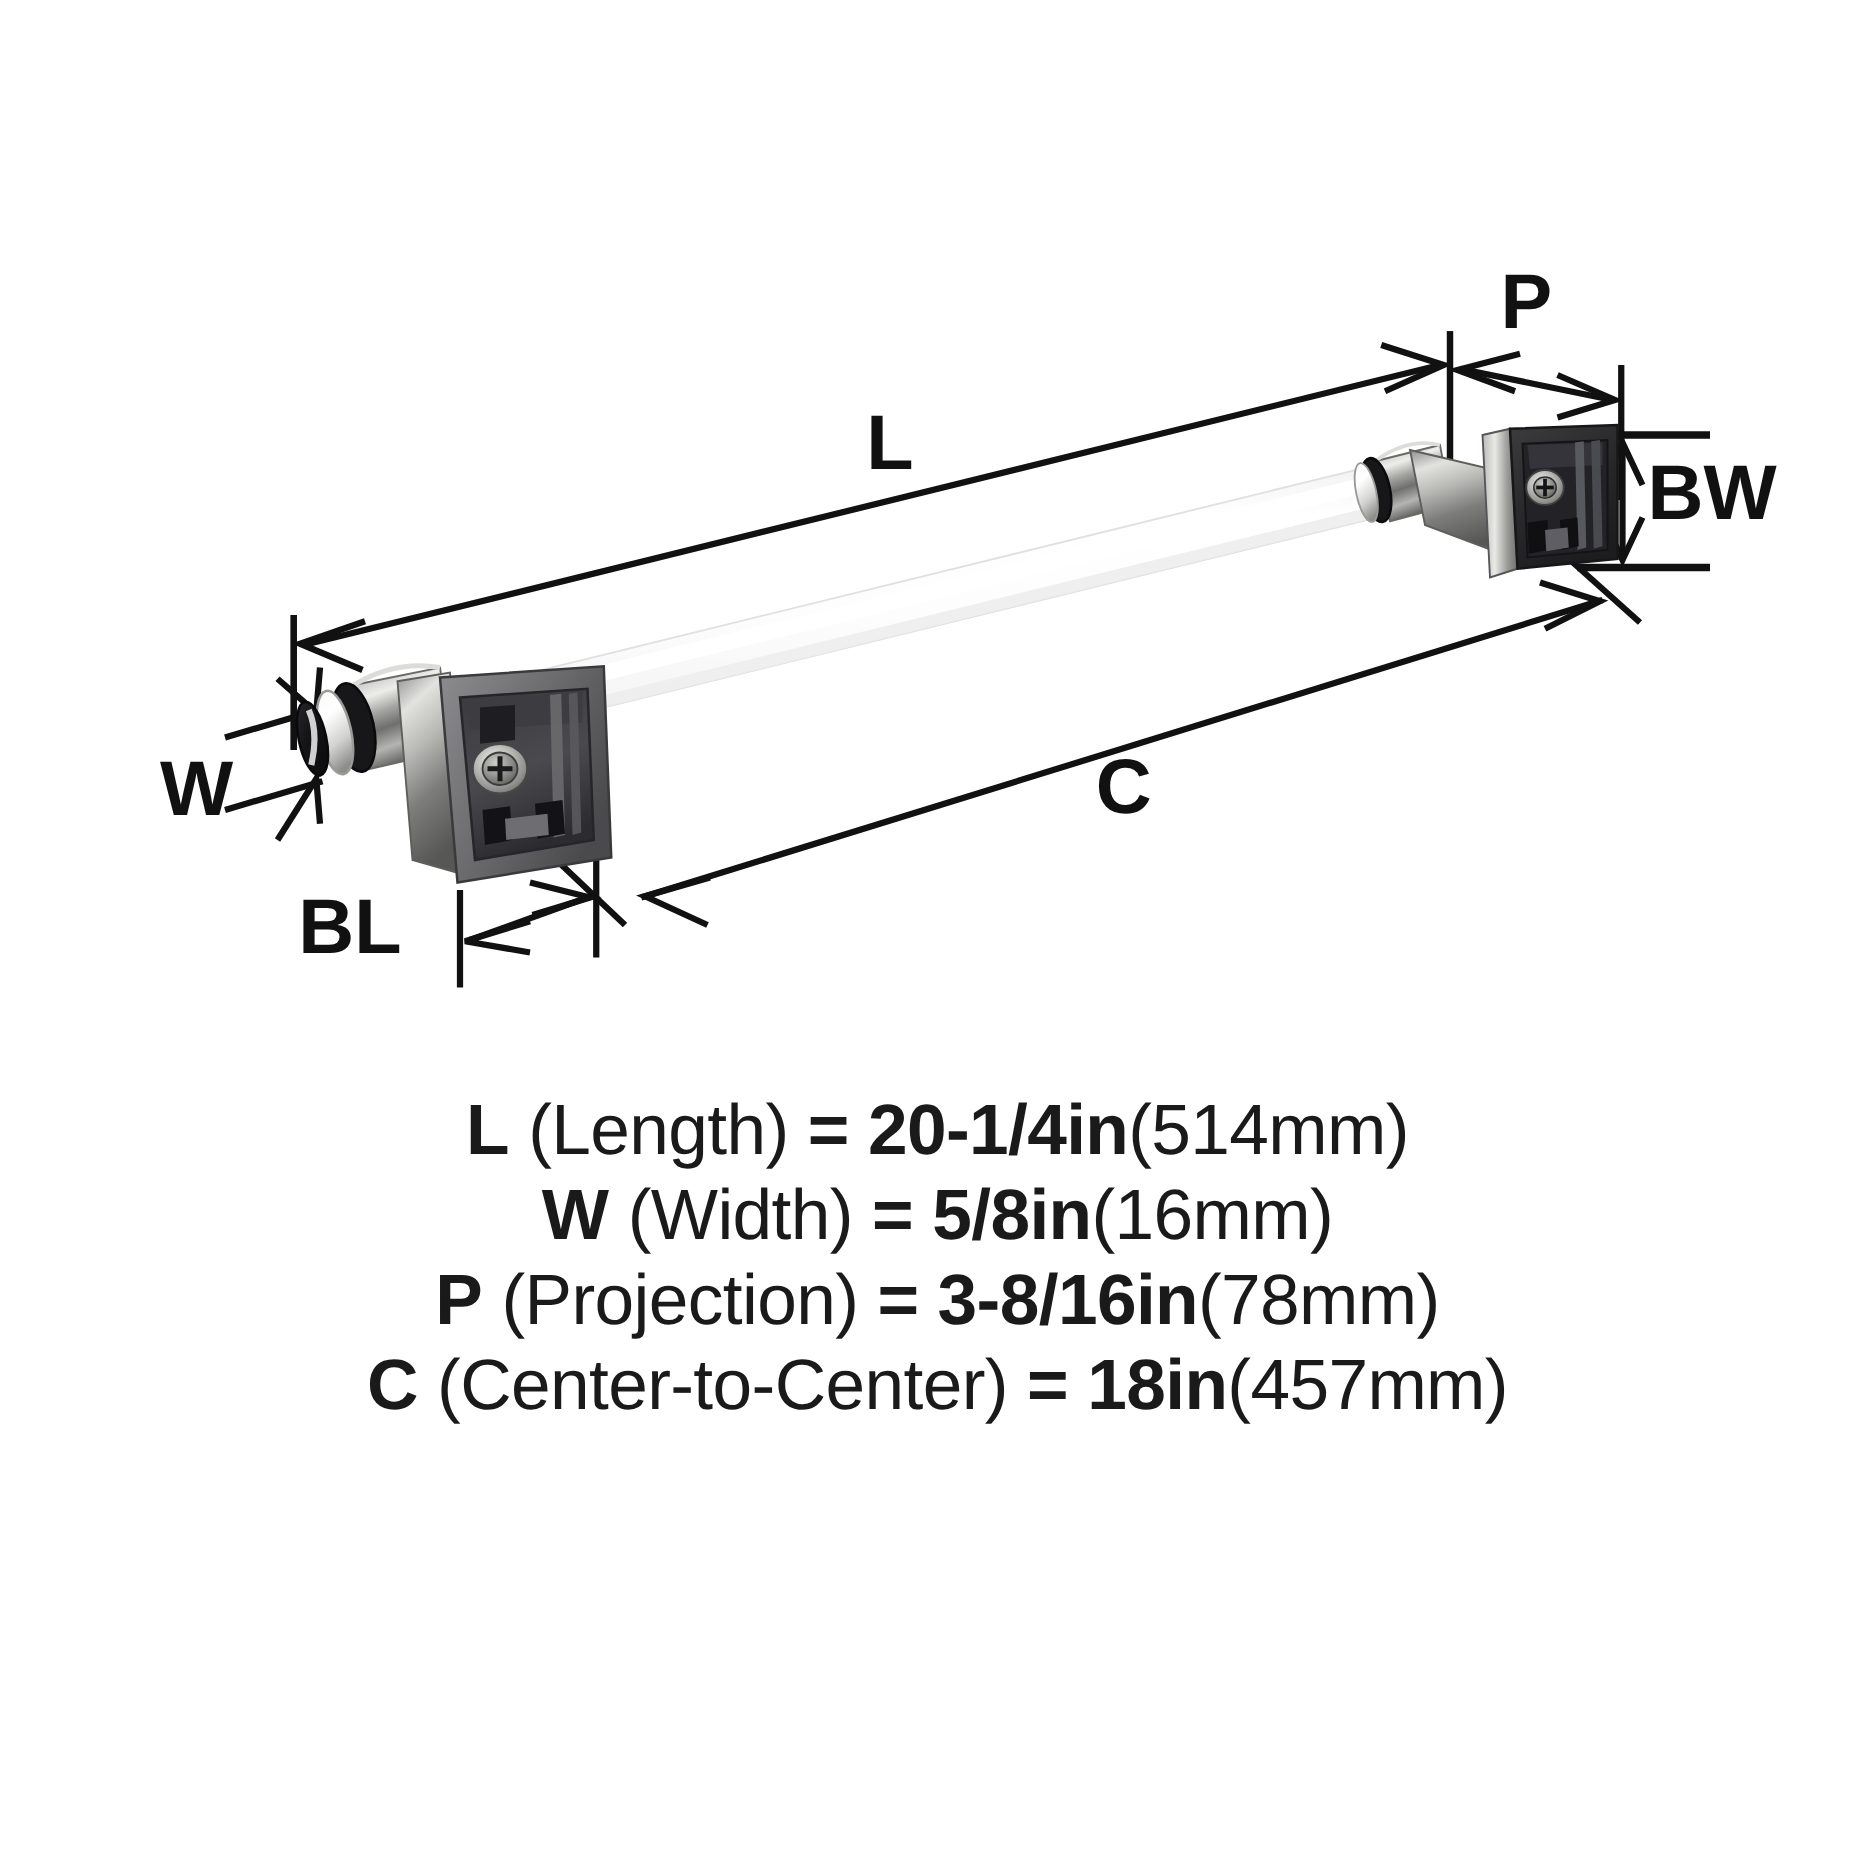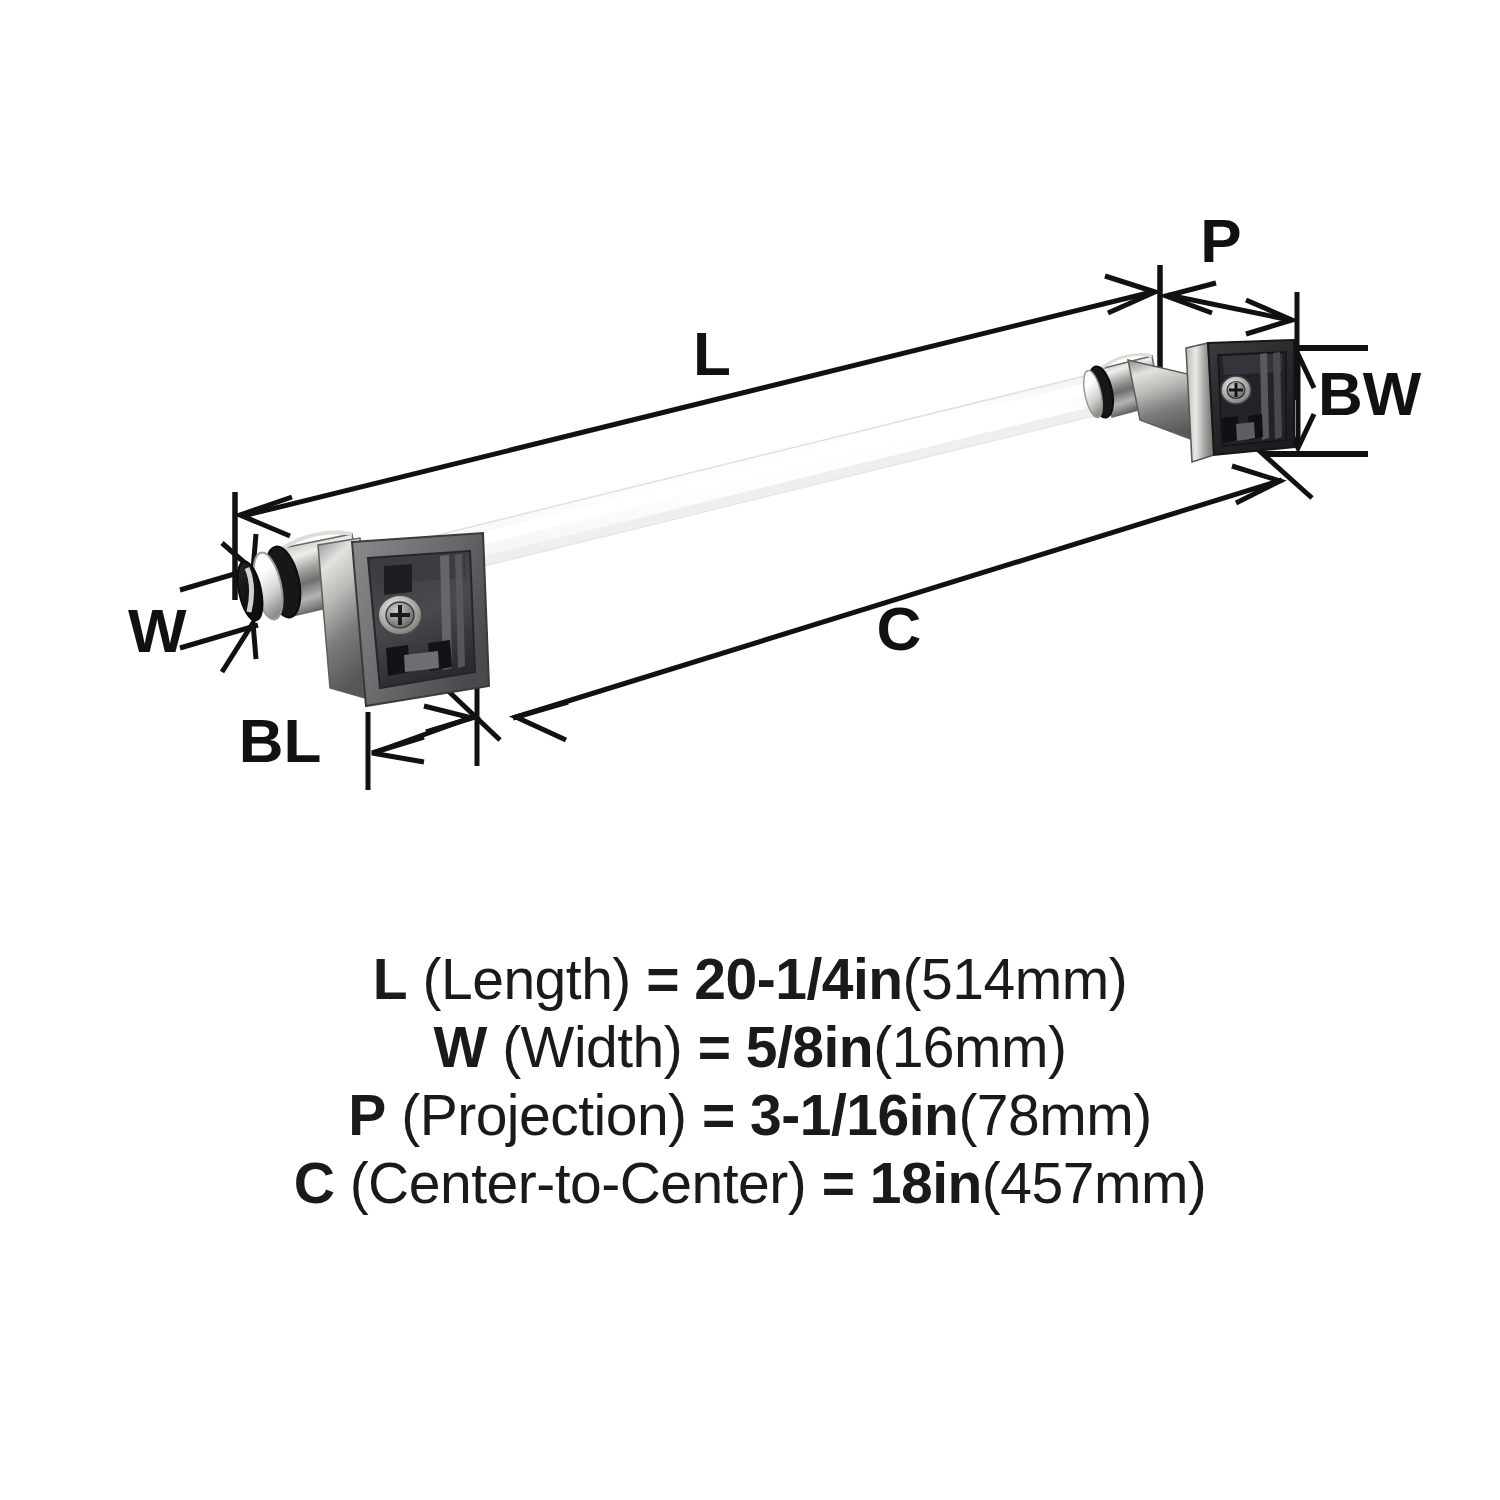--- a/index.html
+++ b/index.html
@@ -32,21 +32,21 @@
   }
   .dim-label {
     font-family: "Liberation Sans", sans-serif;
     font-weight: 700;
     fill: #111111;
   }
   
   #spec-list {
     position: absolute;
     left: 0;
-    top: 945px;
+    top: 870px;
     width: 1500px;
     text-align: center;
   }
   .spec-row {
     font-family: "Liberation Sans", sans-serif;
     font-size: 57px;
     line-height: 68px;
     color: #1a1a1a;
     white-space: nowrap;
     letter-spacing: -0.5px;
@@ -324,21 +324,21 @@
       <span class="spec-sym">W</span>
       <span class="spec-desc">(Width)</span>
       <span class="spec-eq">=</span>
       <span class="spec-imp">5/8in</span><span class="spec-metric">(16mm)</span>
     </div>
 
     <div class="spec-row">
       <span class="spec-sym">P</span>
       <span class="spec-desc">(Projection)</span>
       <span class="spec-eq">=</span>
-      <span class="spec-imp">3-1/16in</span><span class="spec-metric">(78mm)</span>
+      <span class="spec-imp">3-8/16in</span><span class="spec-metric">(78mm)</span>
     </div>
 
     <div class="spec-row">
       <span class="spec-sym">C</span>
       <span class="spec-desc">(Center-to-Center)</span>
       <span class="spec-eq">=</span>
       <span class="spec-imp">18in</span><span class="spec-metric">(457mm)</span>
     </div>
 
 

